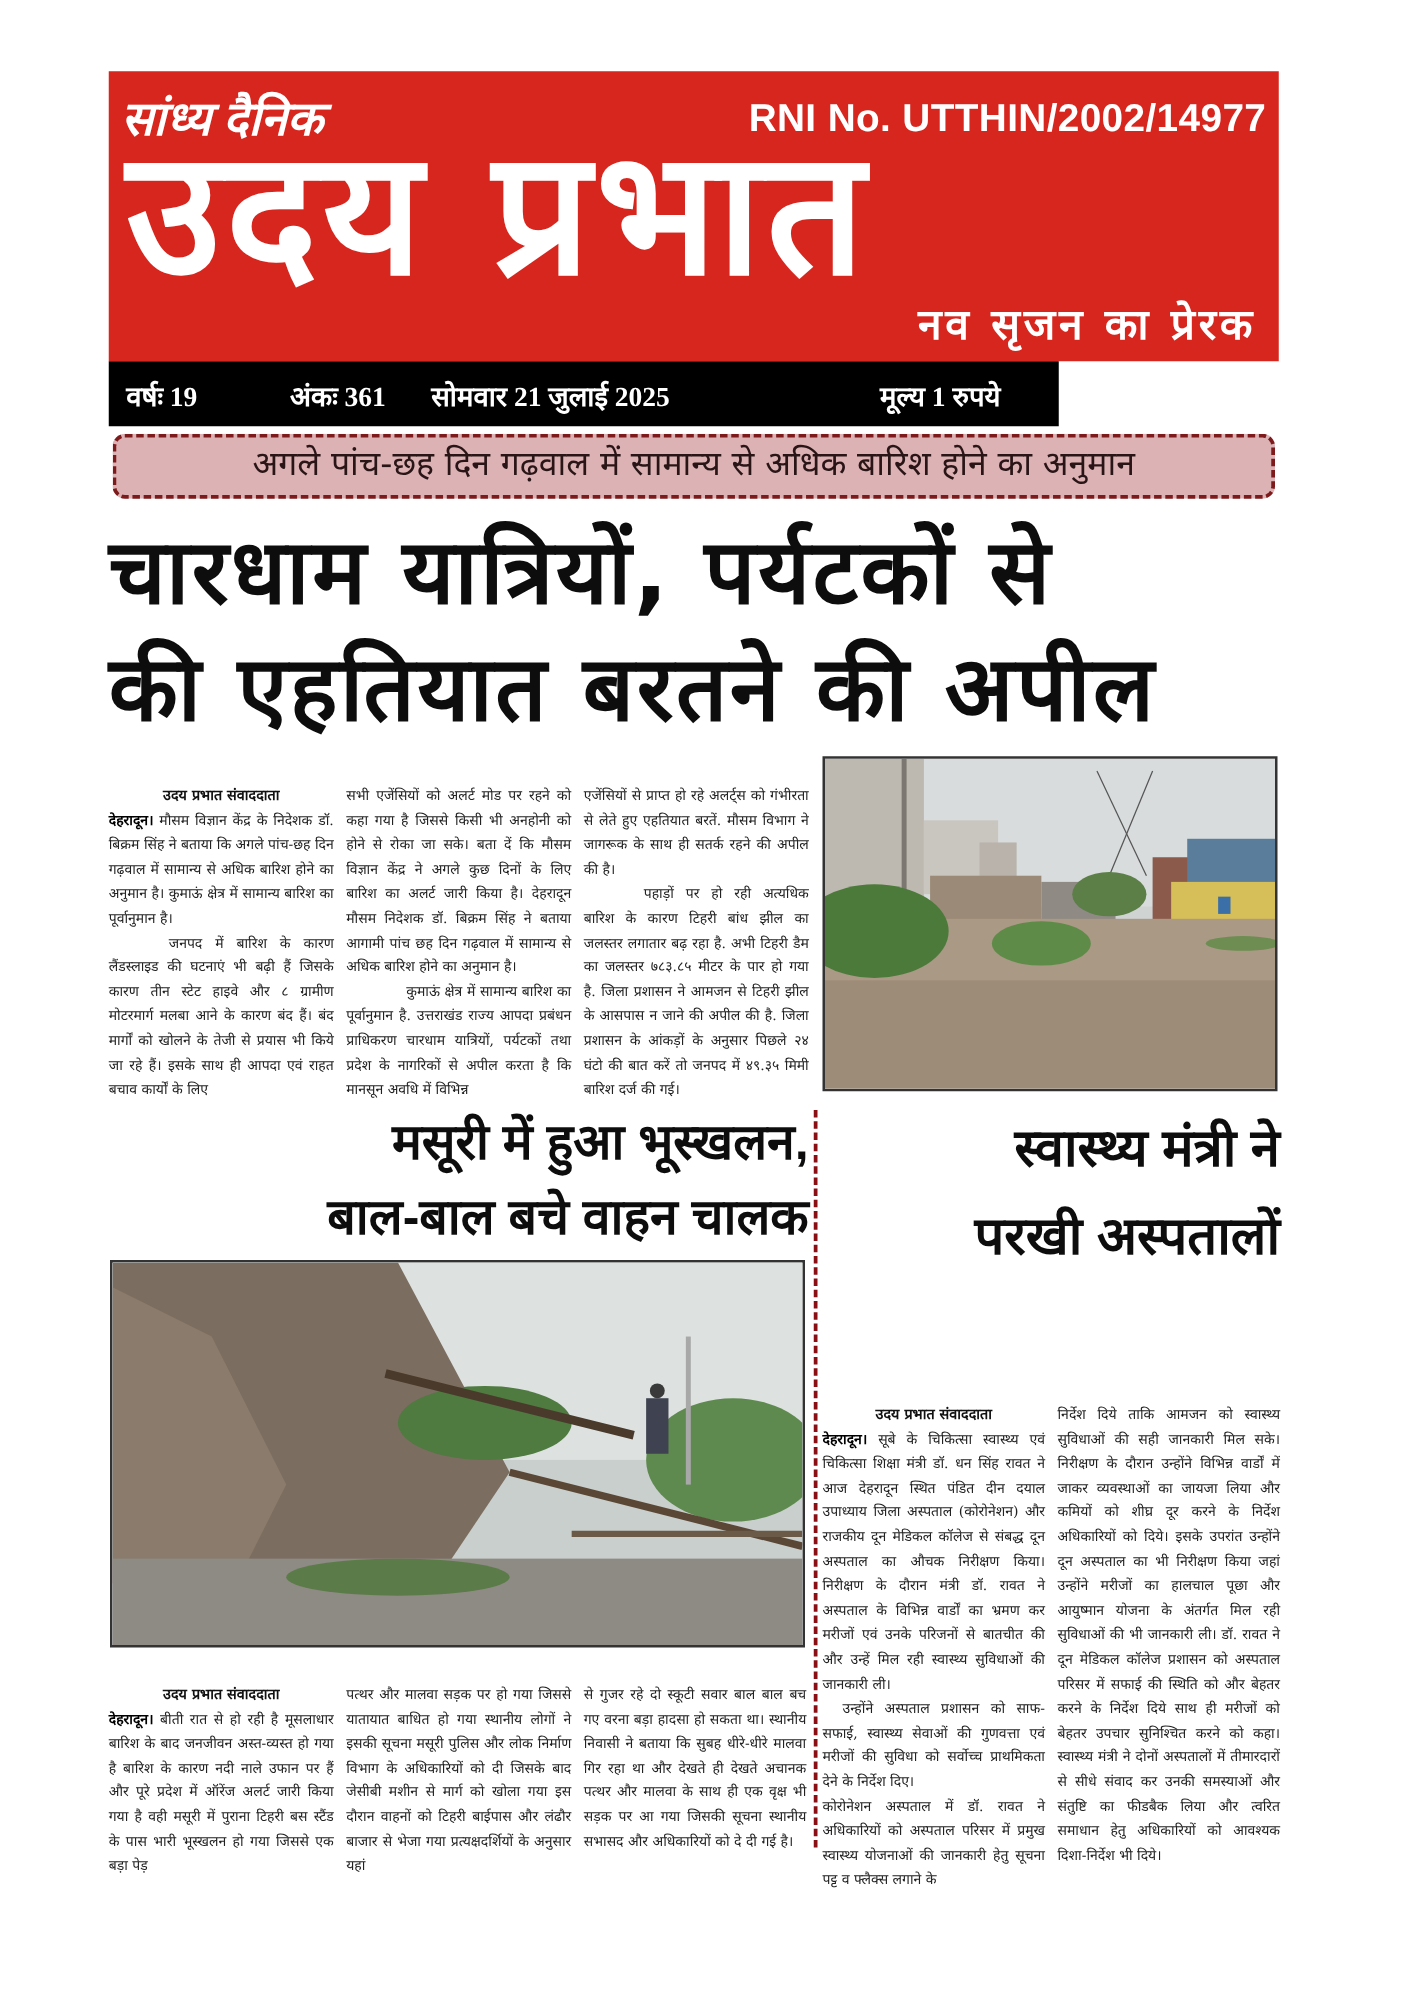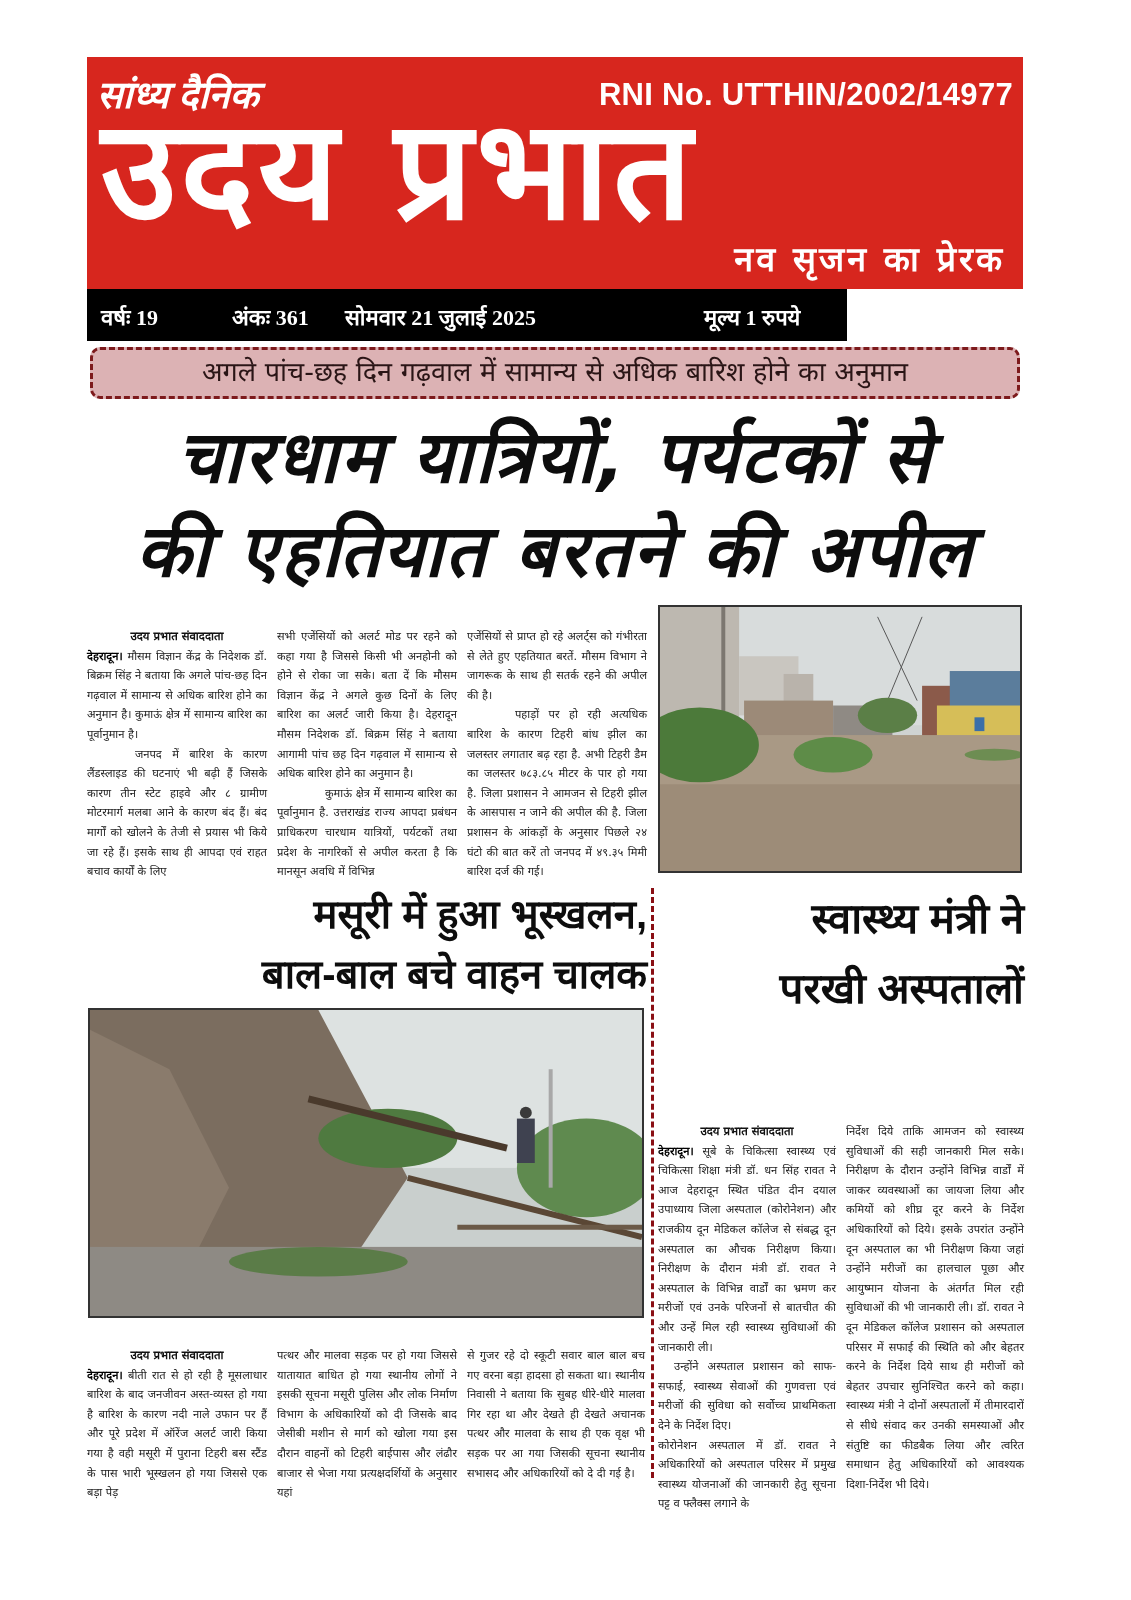--- a/index.html
+++ b/index.html
@@ -10,21 +10,21 @@
   .mh-tag { position: absolute; left: 10px; top: 10px; font-family: Liberation Serif, serif; font-weight: bold; font-style: italic; font-size: 38px; }
   .mh-rni { position: absolute; right: 10px; top: 20px; font-family: "Liberation Sans", sans-serif; font-weight: bold; font-size: 31px; letter-spacing: 0.3px; }
   .mh-title { position: absolute; left: 14px; top: 42px; font-family: "DejaVu Sans", sans-serif; font-weight: bold; font-size: 138px; line-height: 1.05; letter-spacing: 4px; white-space: nowrap; }
   .mh-slogan { position: absolute; right: 18px; top: 178px; font-family: "DejaVu Sans", sans-serif; font-weight: bold; font-size: 34px; letter-spacing: 3px; }
 
   .infobar { position: absolute; left: 87px; top: 289px; width: 760px; height: 52px; background: #000; color: #fff; font-family: "Liberation Serif", serif; font-weight: bold; font-size: 22px; }
   .infobar span { position: absolute; top: 12px; white-space: nowrap; }
 
   .kicker { position: absolute; left: 90px; top: 347px; width: 930px; height: 52px; background: #dcb2b4; border-top: 3px dashed #7d1a1c; border-bottom: 3px dashed #7d1a1c; border-left: 3px dashed #7d1a1c; border-right: 3px dashed #7d1a1c; border-radius: 10px; text-align: center; font-family: "DejaVu Sans", sans-serif; font-size: 27px; line-height: 44px; color: #2a1516; white-space: nowrap; overflow: hidden; }
 
-  .headline-main { position: absolute; left: 87px; top: 410px; width: 936px; text-align: center; font-family: "DejaVu Sans", sans-serif; font-weight: bold; font-size: 72px; line-height: 94px; letter-spacing: 2px; color: #0d0d0d; font-style: italic; }
+  .headline-main { position: absolute; left: 87px; top: 410px; width: 936px; font-family: "DejaVu Sans", sans-serif; font-weight: bold; font-size: 72px; line-height: 94px; letter-spacing: 2px; color: #0d0d0d; }
 
   .col { position: absolute; font-family: "DejaVu Serif", serif; font-size: 11.2px; line-height: 19.6px; text-align: justify; color: #222; margin-top: 24px; }
   .col p { text-indent: 0; }
   .col p.ind { text-indent: 48px; }
   .byline { text-align: center; font-weight: bold; font-size: 11.5px; color: #111; }
   .dateline { font-weight: bold; color: #000; }
 
   .photo { position: absolute; border: 2px solid #333; overflow: hidden; }
   .photo svg { width: 100%; height: 100%; display: block; }
 

